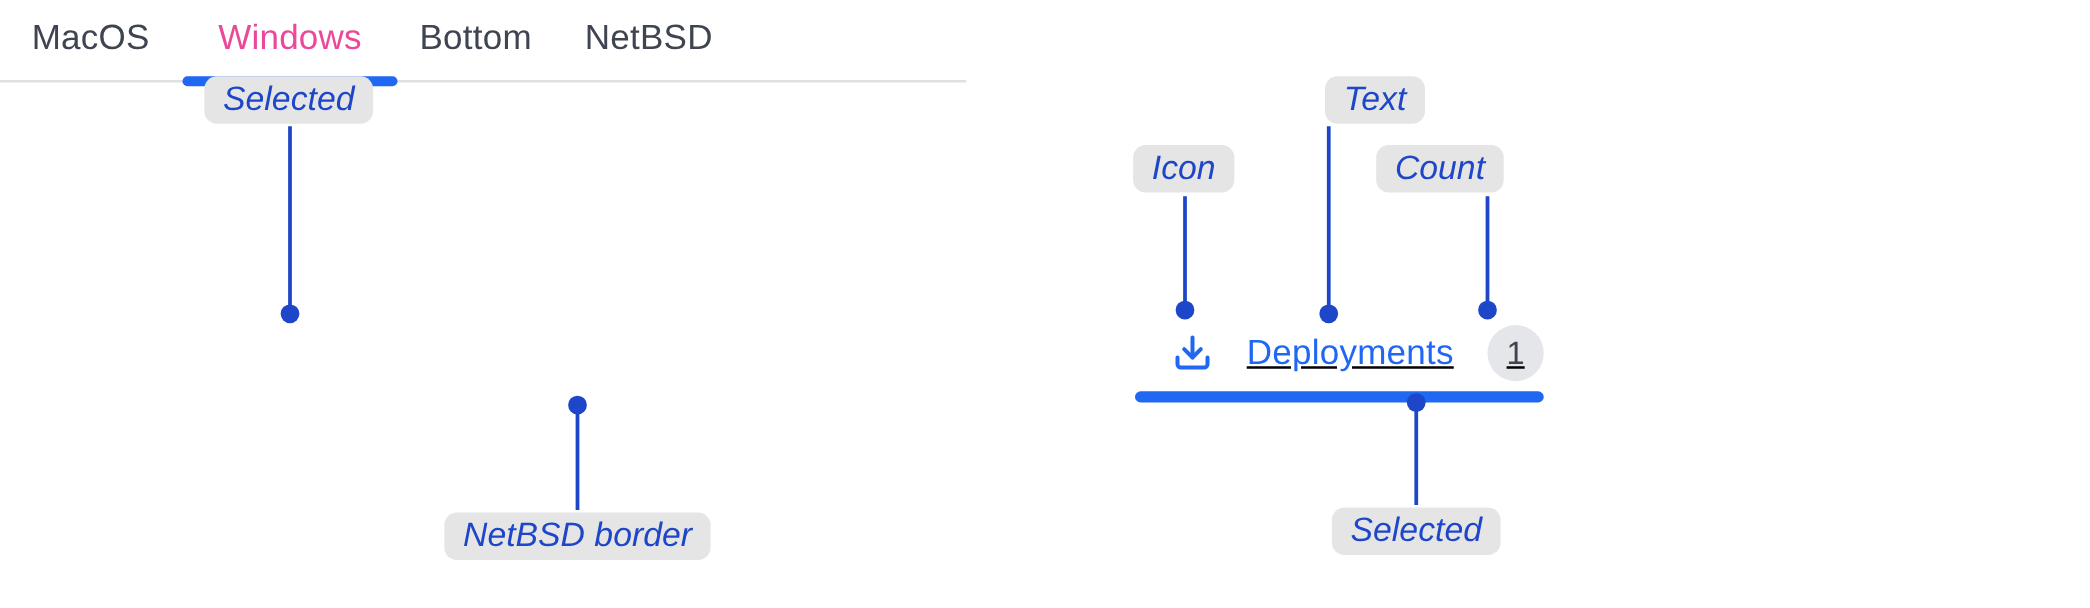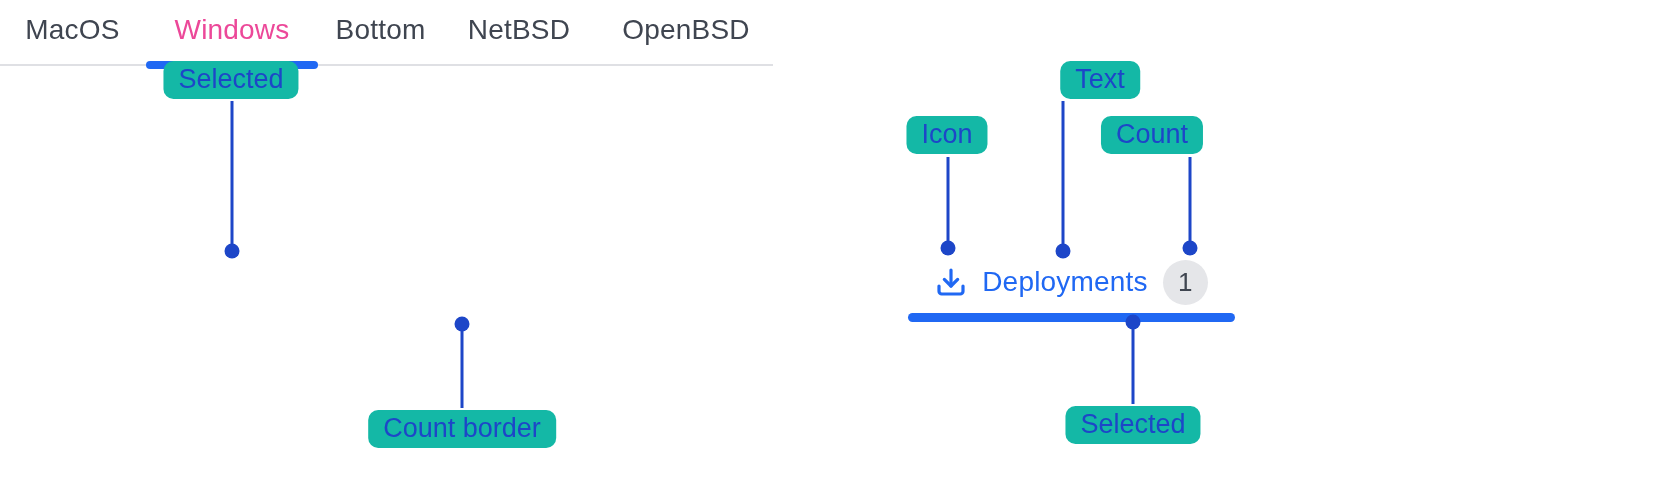--- a/index.html
+++ b/index.html
@@ -20,71 +20,70 @@
   .tab-linux{left:319px;width:123px;}
   .tab-netbsd{left:443px;width:152px;}
   .tab-openbsd{left:596px;width:180px;}
   .tabbar-border{position:absolute;left:0;top:64px;width:773px;height:2px;background:#DFE0E4;}
   .tab-indicator-left{
     position:absolute;left:146px;top:61px;width:172px;height:8px;border-radius:4px;background:#2068F3;
   }
   
   .dep-tab{
     position:absolute;left:908px;top:258px;width:327px;height:48px;
-    display:flex;align-items:center;justify-content:center;gap:15px;cursor:pointer;
+    display:flex;align-items:center;justify-content:flex-end;gap:27px;cursor:pointer;text-decoration:underline;
   }
   .dep-icon{width:32px;height:32px;color:#2068F3;flex:0 0 auto;display:block;}
   .dep-label{font-size:28px;font-weight:500;color:#2068F3;letter-spacing:.2px;white-space:nowrap;}
   .dep-badge{
     width:45px;height:45px;border-radius:50%;background:#E5E6E9;color:#3F4550;
     display:flex;align-items:center;justify-content:center;font-size:26px;font-weight:500;flex:0 0 auto;
   }
   .tab-indicator-right{
     position:absolute;left:908px;top:313px;width:327px;height:9px;border-radius:5px;background:#2068F3;
   }
   
   .ann-pill{
     position:absolute;transform:translateX(-50%);
-    background:#14b8a6;color:#1D46C8;font-size:27px;font-weight:500;
-    padding:3px 15px 5px;border-radius:10px;line-height:30px;white-space:nowrap;
+    background:#e5e5e5;color:#1D46C8;font-size:27px;font-weight:500;
+    padding:3px 15px 5px;border-radius:10px;line-height:30px;white-space:nowrap;font-style:italic;
   }
   .ann-line{position:absolute;width:3px;background:#1D46C8;transform:translateX(-50%);}
   .ann-dot{position:absolute;width:15px;height:15px;border-radius:50%;background:#1D46C8;transform:translate(-50%,-50%);}
 </style>
 </head>
 <body>
 
 <div class="canvas">
 
   <div class="tabbar">
     <div class="tab tab-macos">MacOS</div>
     <div class="tab tab-windows selected">Windows</div>
     <div class="tab tab-linux">Bottom</div>
     <div class="tab tab-netbsd">NetBSD</div>
-    <div class="tab tab-openbsd">OpenBSD</div>
     <div class="tabbar-border"></div>
     <div class="tab-indicator-left"></div>
   </div>
 
   <div class="dep-tab">
     <svg class="dep-icon" viewBox="0 0 24 24" fill="none" stroke="currentColor" stroke-width="2.4" stroke-linecap="round" stroke-linejoin="round" aria-hidden="true">
       <path d="M12 15V3"></path>
       <path d="M21 15v4a2 2 0 0 1-2 2H5a2 2 0 0 1-2-2v-4"></path>
       <path d="m7 10 5 5 5-5"></path>
     </svg>
     <span class="dep-label">Deployments</span>
     <span class="dep-badge">1</span>
   </div>
   <div class="tab-indicator-right"></div>
 
   <div class="ann-pill" style="left:231px;top:61px;">Selected</div>
   <div class="ann-line" style="left:231.5px;top:101px;height:150px;"></div>
   <div class="ann-dot" style="left:231.5px;top:251px;"></div>
 
-  <div class="ann-pill" style="left:462px;top:410px;">Count border</div>
+  <div class="ann-pill" style="left:462px;top:410px;">NetBSD border</div>
   <div class="ann-line" style="left:462px;top:326px;height:82px;"></div>
   <div class="ann-dot" style="left:462px;top:324px;"></div>
 
   <div class="ann-pill" style="left:947px;top:116px;text-align:center;">Icon</div>
   <div class="ann-line" style="left:947.5px;top:157px;height:88px;"></div>
   <div class="ann-dot" style="left:947.5px;top:248px;"></div>
 
   <div class="ann-pill" style="left:1100px;top:61px;">Text</div>
   <div class="ann-line" style="left:1063px;top:101px;height:148px;"></div>
   <div class="ann-dot" style="left:1063px;top:251px;"></div>

